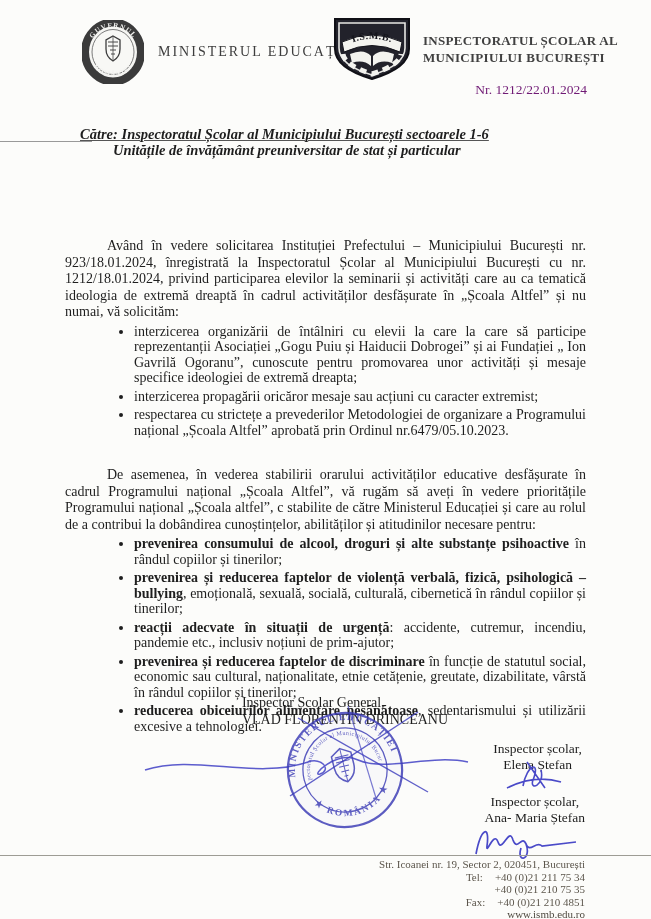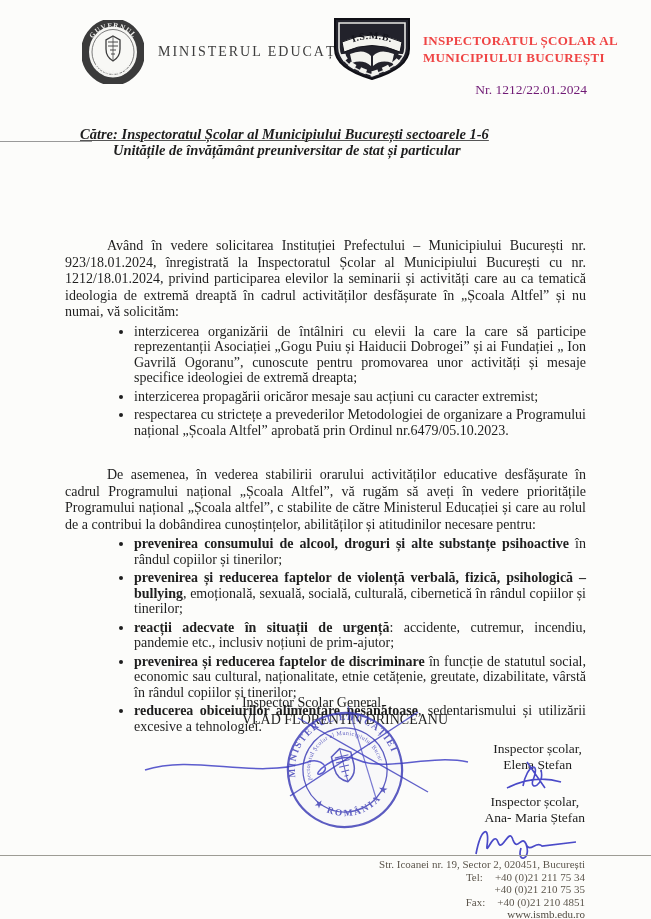--- a/index.html
+++ b/index.html
@@ -5,21 +5,21 @@
   html,body{margin:0;padding:0;background:#e8e8e8;}
   .page{
     position:relative;width:651px;height:919px;background:#fcfcfa;
     font-family:"Liberation Serif","DejaVu Serif",serif;color:#1e1e1e;
     overflow:hidden;margin:0 auto;
   }
   
   .header-left{position:absolute;left:82px;top:20px;display:flex;align-items:center;gap:14px;}
   .ministry{font-size:14px;letter-spacing:2px;color:#3d3d3d;white-space:nowrap;}
   .header-right{position:absolute;left:330px;top:16px;display:flex;align-items:center;gap:9px;}
-  .inspectorate{font-weight:bold;font-size:13px;line-height:17px;color:#ef4444;letter-spacing:.3px;}
+  .inspectorate{font-weight:bold;font-size:13px;line-height:17px;color:#404040;letter-spacing:.3px;}
   .doc-number{position:absolute;top:82px;right:64px;font-size:13.5px;color:#701a75;}
   
   .scan-line{position:absolute;left:0;top:141px;width:92px;height:1px;background:#999;}
   .addr-to{position:absolute;left:80px;top:126px;font-weight:bold;font-style:italic;font-size:14.5px;line-height:16px;}
   .addr-to .l1{text-decoration:underline;text-decoration-thickness:1px;text-decoration-color:#555;}
   .addr-to .l2{padding-left:33px;text-decoration-thickness:1px;text-decoration-color:#777;}
   .addr-att{position:absolute;left:80px;top:180px;font-weight:bold;font-style:italic;font-size:14.5px;line-height:16.5px;}
   .addr-att .l2{padding-left:50px;}
   .addr-att .l3{padding-left:53px;}
   

